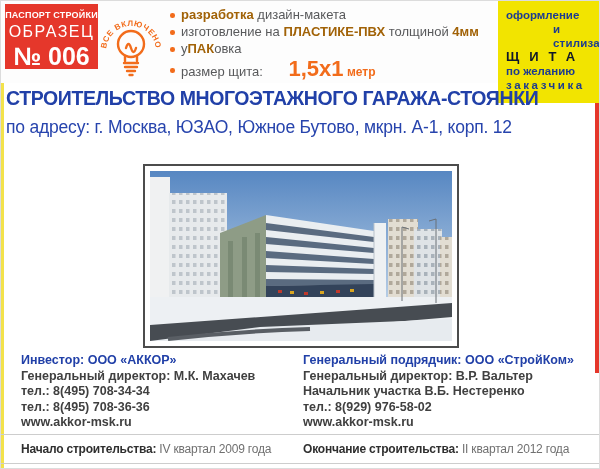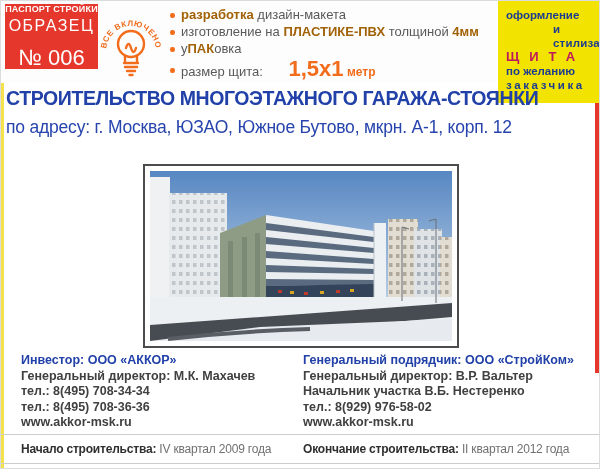--- a/index.html
+++ b/index.html
@@ -9,46 +9,46 @@
     font-family:"Liberation Sans", sans-serif;
   }
   
   .edge-left{position:absolute;left:0;top:0;width:3px;height:469px;background:#f3e24b;}
   .edge-right{position:absolute;right:0;top:82px;width:4px;height:290px;background:#e5372b;}
 
   
   .header{position:absolute;left:0;top:0;width:600px;height:82px;background:#fdfdfd;}
   .badge{
     position:absolute;left:4px;top:3px;width:93px;height:65px;background:#e5372b;
-    color:#ffffff;text-align:center;box-sizing:border-box;
+    color:#ffffff;text-align:center;box-sizing:border-box;padding-top:6px;
   }
   .badge-top{font-size:9px;font-weight:bold;letter-spacing:.2px;}
   .badge-mid{font-size:16px;font-weight:500;letter-spacing:1.5px;margin-top:3px;}
-  .badge-num{font-size:22px;font-weight:normal;margin-top:10px;}
+  .badge-num{font-size:25px;font-weight:bold;margin-top:1px;}
 
   .stamp{position:absolute;left:97px;top:3px;width:66px;height:78px;}
   .stamp svg{display:block;}
   .arc-text{fill:#f26c1b;font-weight:bold;font-size:8px;letter-spacing:.6px;font-family:"Liberation Sans",sans-serif;}
 
   .features{position:absolute;left:168px;top:5px;margin:0;padding:0;list-style:none;width:330px;}
   .features li{position:relative;padding-left:12px;font-size:13px;color:#58595b;line-height:17px;white-space:nowrap;}
   .features li::before{
     content:"";position:absolute;left:1px;top:7px;width:4.5px;height:4.5px;border-radius:50%;background:#f26c1b;
   }
   .features li.size-line{line-height:24px;}
   .features li.size-line::before{top:11px;}
   .em{color:#a16207;font-weight:bold;}
   .size-val{color:#f26c1b;font-weight:bold;font-size:22px;margin-left:22px;}
   .size-unit{color:#f26c1b;font-weight:bold;font-size:12px;}
 
   .offer{
     position:absolute;left:497px;top:0;width:103px;height:102px;background:#f2e400;
     box-sizing:border-box;padding:7px 0 0 8px;color:#1d3c8f;font-weight:bold;font-size:11.5px;line-height:14px;
   }
-  .offer-shield{color:#be185d;font-size:13px;letter-spacing:10px;}
+  .offer-shield{color:#0f172a;font-size:13px;letter-spacing:10px;}
   .offer-cust{letter-spacing:2.6px;}
   .offer-styl{letter-spacing:.2px;margin-left:47px;}
 
   
   .titleblock{position:absolute;left:5px;top:84px;width:600px;text-align:left;color:#2140a8;}
   .title-line{font-size:19.5px;font-weight:bold;letter-spacing:-0.4px;line-height:26px;white-space:nowrap;}
   .address{font-size:17.5px;font-weight:400;letter-spacing:-0.2px;margin-top:6px;white-space:nowrap;color:#2744ad;}
 
   
   .photo{

